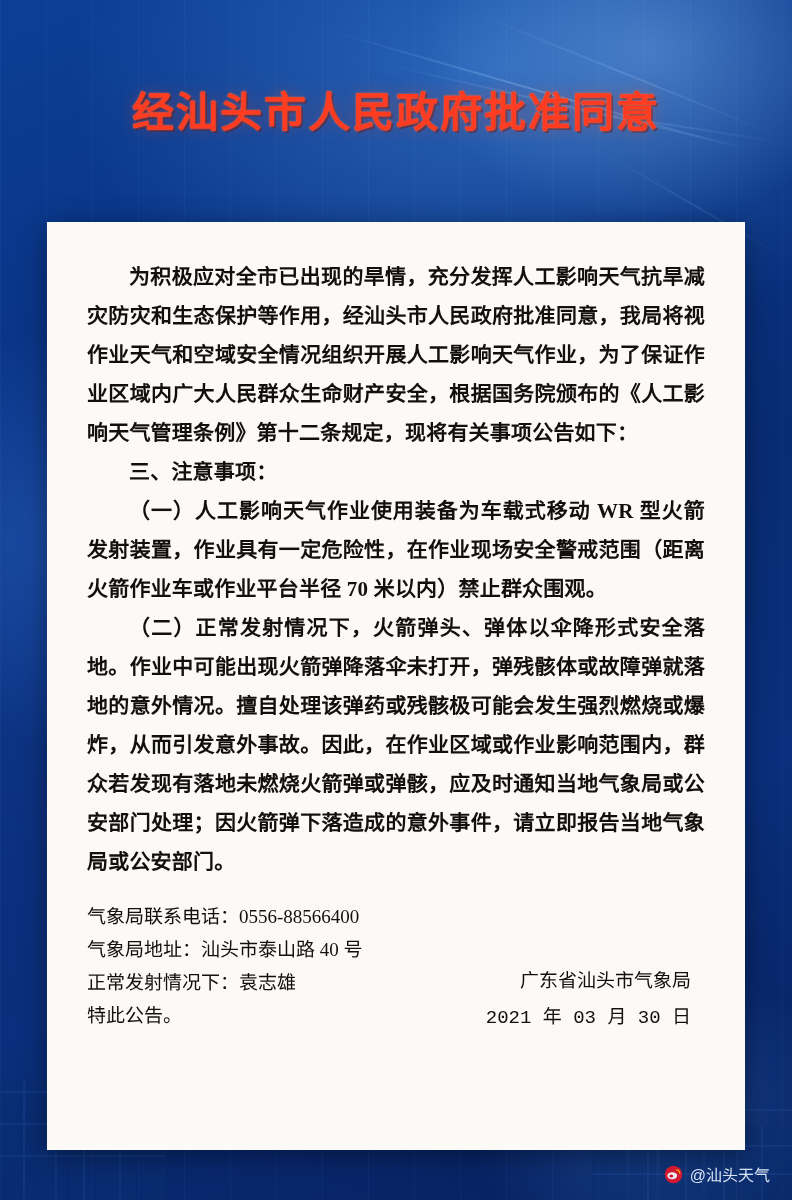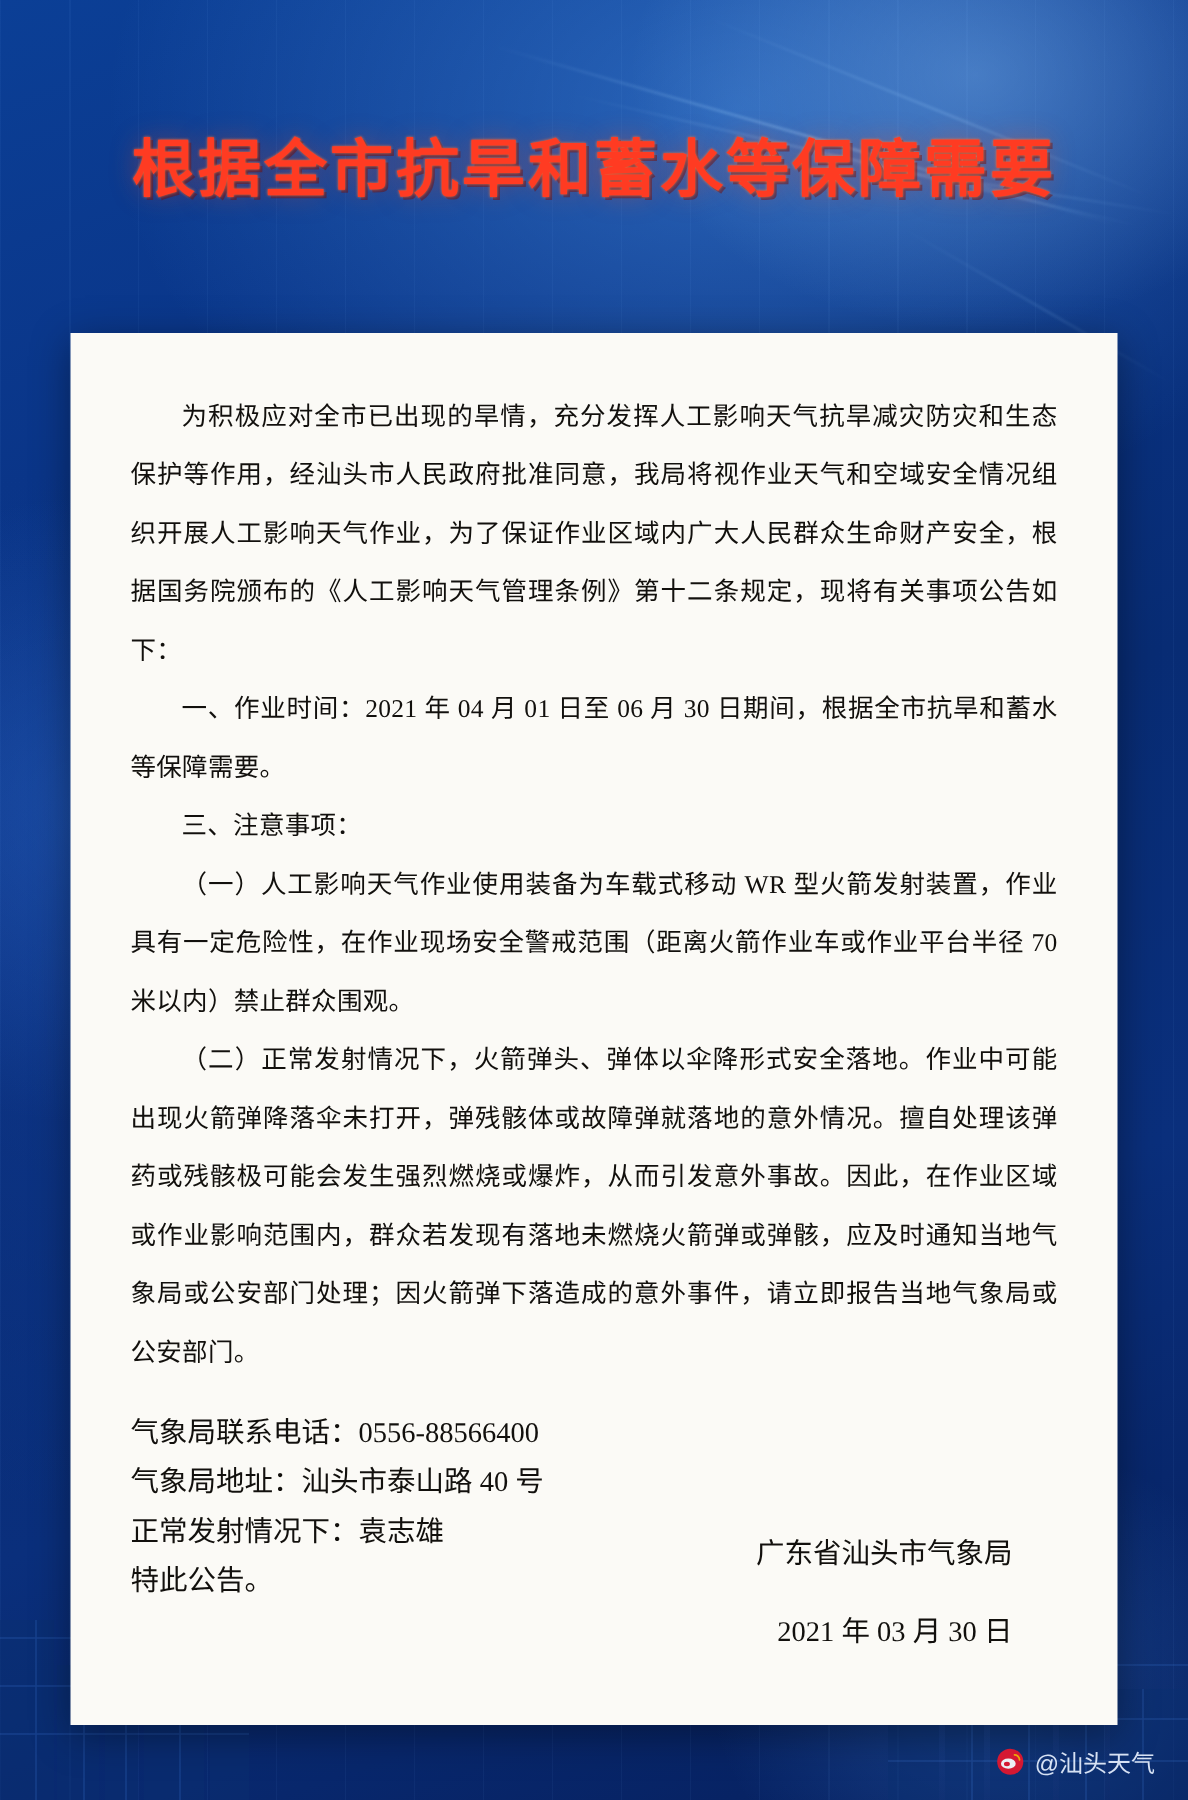--- a/index.html
+++ b/index.html
@@ -87,25 +87,26 @@
     width: 698px;
     height: 928px;
     background: #fbfaf6;
     box-shadow: 0 6px 26px rgba(0,0,0,0.40);
     box-sizing: border-box;
     padding: 36px 40px 26px 40px;
     color: #12100d;
     overflow: hidden;
   }
   #doc-body {
-    font-size: 17px;
+    font-size: 21px;
     line-height: 39px;
     text-align: justify;
     text-justify: inter-ideograph;
     letter-spacing: 0.2px;
+    font-weight: bold;
   }
   #doc-body p {
     margin: 0;
     text-indent: 2em;
   }
 
   
   #contact-block {
     margin-top: 18px;
     font-size: 19px;
@@ -117,21 +118,21 @@
   }
 
   
   #signature {
     margin-top: -68px;
     text-align: right;
     font-size: 19px;
     line-height: 36px;
     padding-right: 14px;
   }
-  #signature p { margin: 16px; }
+  #signature p { margin: 0; font-family: Liberation Mono, monospace; }
 
   #closing {
     font-size: 19px;
     line-height: 33px;
     margin-top: 0;
   }
 
   
   #watermark {
     position: absolute;
@@ -193,27 +194,26 @@
       <line x1="84" y1="96" x2="84" y2="240"></line>
       <line x1="120" y1="168" x2="120" y2="240"></line>
       <line x1="648" y1="120" x2="648" y2="240"></line>
       <line x1="686" y1="176" x2="686" y2="240"></line>
       <line x1="724" y1="140" x2="724" y2="240"></line>
       <line x1="762" y1="166" x2="762" y2="240"></line>
     </g>
   </svg>
 
   <div id="title-bar">
-    <span id="poster-title">根据全市抗旱和蓄水等保障需要</span>
+    <span id="poster-title">经汕头市人民政府批准同意</span>
   </div>
 
   <div id="doc-card">
     <div id="doc-body">
       <p>为积极应对全市已出现的旱情，充分发挥人工影响天气抗旱减灾防灾和生态保护等作用，经汕头市人民政府批准同意，我局将视作业天气和空域安全情况组织开展人工影响天气作业，为了保证作业区域内广大人民群众生命财产安全，根据国务院颁布的《人工影响天气管理条例》第十二条规定，现将有关事项公告如下：</p>
-      <p>一、作业时间：2021 年 04 月 01 日至 06 月 30 日期间，根据全市抗旱和蓄水等保障需要。</p>
       <p>三、注意事项：</p>
       <p>（一）人工影响天气作业使用装备为车载式移动 WR 型火箭发射装置，作业具有一定危险性，在作业现场安全警戒范围（距离火箭作业车或作业平台半径 70 米以内）禁止群众围观。</p>
       <p>（二）正常发射情况下，火箭弹头、弹体以伞降形式安全落地。作业中可能出现火箭弹降落伞未打开，弹残骸体或故障弹就落地的意外情况。擅自处理该弹药或残骸极可能会发生强烈燃烧或爆炸，从而引发意外事故。因此，在作业区域或作业影响范围内，群众若发现有落地未燃烧火箭弹或弹骸，应及时通知当地气象局或公安部门处理；因火箭弹下落造成的意外事件，请立即报告当地气象局或公安部门。</p>
     </div>
 
     <div id="contact-block">
       <p>气象局联系电话：0556-88566400</p>
       <p>气象局地址：汕头市泰山路 40 号</p>
       <p>正常发射情况下：袁志雄</p>
       <p id="closing">特此公告。</p>

